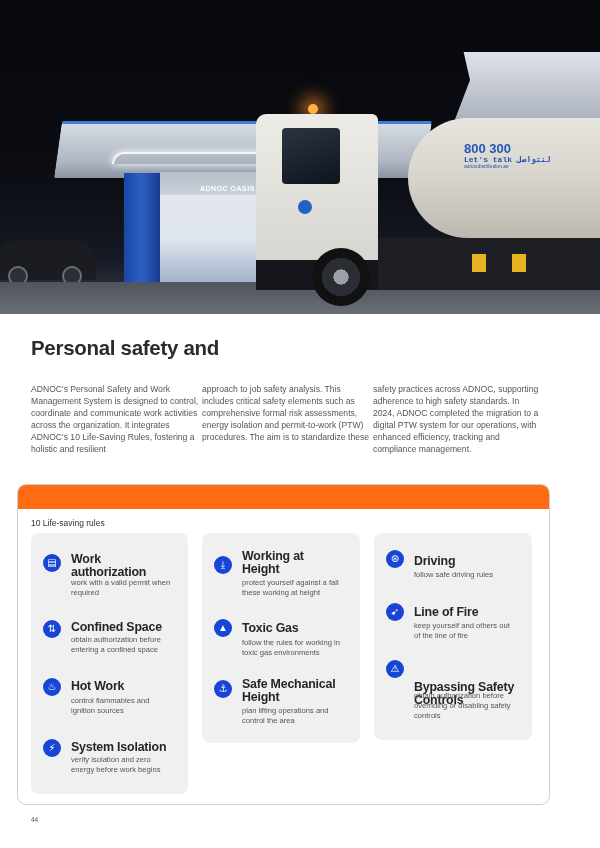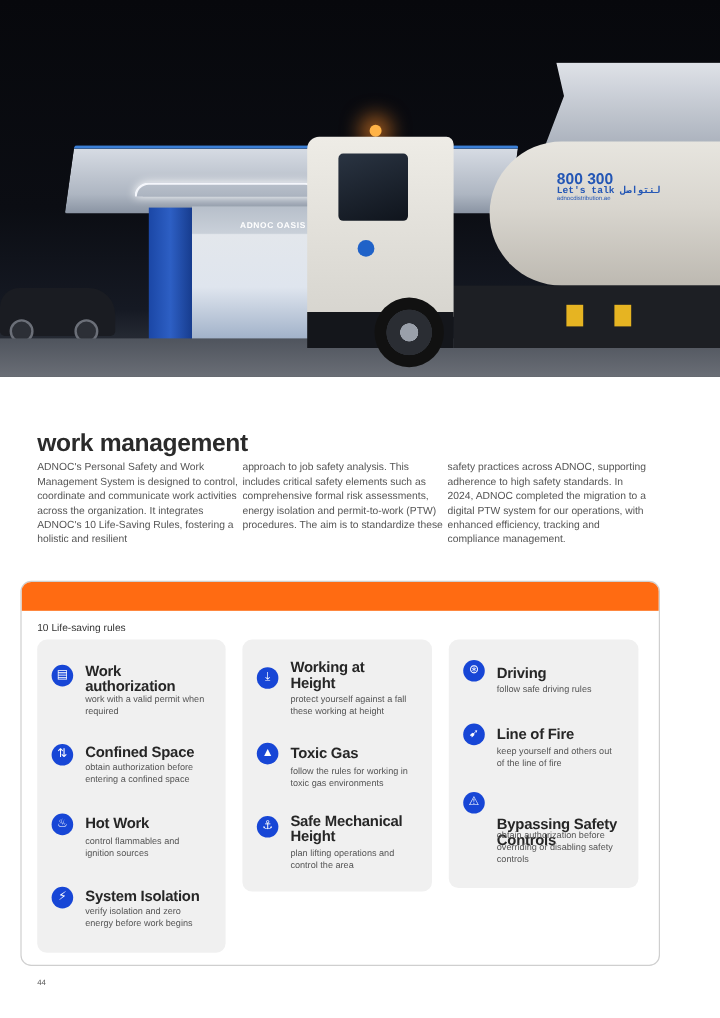--- a/index.html
+++ b/index.html
@@ -161,22 +161,21 @@
   <div class="hazard" style="left:472px"></div>
   <div class="hazard" style="left:512px"></div>
   <div class="cab"></div>
   <div class="cab-window"></div>
   <div class="cab-logo"></div>
   <div class="cab-lower"></div>
   <div class="wheel"></div>
 </div>
 
 <h1 class="title">
-  <br>
-  <span>work management</span>
+  <span>Personal safety and</span><br>
 </h1>
 
 <div class="col col1">
     <p>ADNOC's Personal Safety and Work Management System is designed to control, coordinate and communicate work activities across the organization. It integrates ADNOC's 10 Life-Saving Rules, fostering a holistic and resilient</p>
   </div>
 <div class="col col2">
     <p>approach to job safety analysis. This includes critical safety elements such as comprehensive formal risk assessments, energy isolation and permit-to-work (PTW) procedures. The aim is to standardize these</p>
   </div>
 <div class="col col3">
     <p>safety practices across ADNOC, supporting adherence to high safety standards. In 2024, ADNOC completed the migration to a digital PTW system for our operations, with enhanced efficiency, tracking and compliance management.</p>

